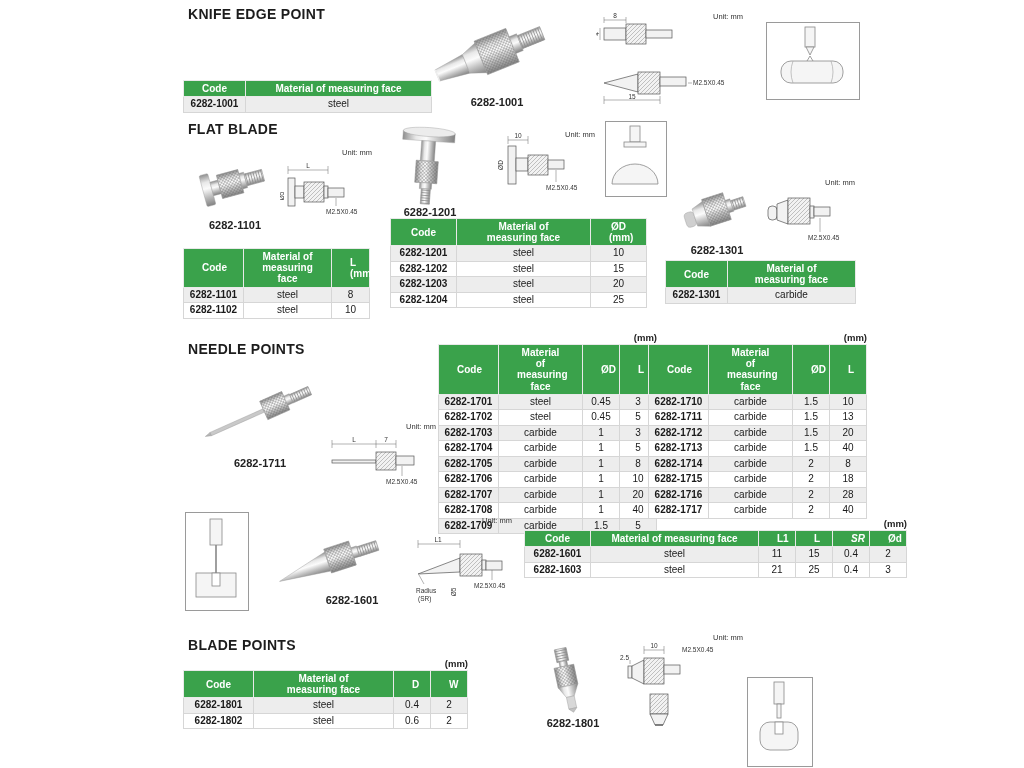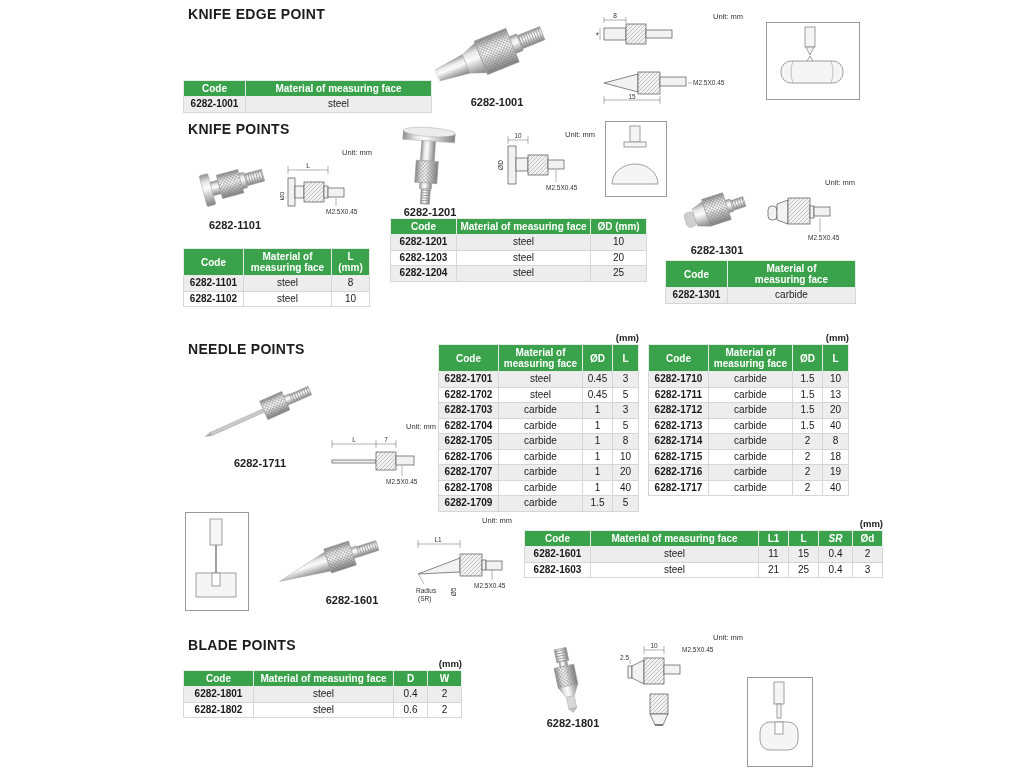--- a/index.html
+++ b/index.html
@@ -10,21 +10,21 @@
   .abs { position:absolute; }
   .sec-title { font-size:14px; font-weight:bold; color:#1c1c1c; letter-spacing:.3px; }
   .prod-label { font-size:11px; font-weight:bold; color:#222; text-align:center; }
 
   
   .unit-note { text-align:right; font-size:9.5px; font-weight:bold; color:#222; margin-bottom:1px; }
   table.ptable { border-collapse:collapse; table-layout:fixed; font-size:10px; }
   table.ptable th, table.ptable td { box-sizing:border-box; border:1px solid #d6d6d6; }
   table.ptable th {
     background:var(--green, #3aa24b); color:#fff; font-weight:bold; font-size:10px;
-    padding:2px 2px; text-align:center; white-space:pre-line; line-height:1.12;
+    padding:2px 18px; text-align:center; white-space:pre-line; line-height:1.12;
     border:1px solid #e9e9e9;
   }
   table.ptable td { text-align:center; padding:1px 2px; background:#ffffff; line-height:1.25; }
   table.ptable tbody tr:nth-child(odd) td { background:#ededed; }
   table.ptable td:first-child { font-weight:bold; }
 
   
   .sh   { fill:#f2f2f2; stroke:#555; stroke-width:0.7; }
   .shh  { fill:url(#dhatch); stroke:#555; stroke-width:0.7; }
   .dim  { stroke:#666; stroke-width:0.5; }
@@ -136,21 +136,21 @@
         </thead>
         <tbody>
           <tr>
             <td>6282-1001</td>
             <td>steel</td>
           </tr>
         </tbody>
       </table>
     </div>
 
-  <div class="abs sec-title" style="left:188px;top:121px">KNIFE POINTS</div>
+  <div class="abs sec-title" style="left:188px;top:121px">FLAT BLADE</div>
 
   <div class="abs" style="left:194px;top:148px">
     <svg width="80" height="70" viewBox="0 0 80 70">
       <g transform="rotate(-15 40 35)" stroke="#9a9a9a" stroke-width="0.4">
         <rect x="8" y="19" width="9" height="32" rx="1.5" fill="url(#metalH)"></rect>
         <rect x="17" y="28" width="8" height="14" fill="url(#metalH)"></rect>
         <rect x="25" y="23" width="22" height="24" fill="url(#metalH)"></rect>
         <rect x="25" y="23" width="22" height="24" fill="url(#knurlp)"></rect>
         <rect x="47" y="27" width="5" height="16" fill="url(#metalH)"></rect>
         <rect x="52" y="29" width="18" height="12" fill="url(#metalH)"></rect>
@@ -254,20 +254,25 @@
             <th style="width: 56px;">ØD (mm)</th>
           </tr>
         </thead>
         <tbody>
           <tr>
             <td>6282-1201</td>
             <td>steel</td>
             <td>10</td>
           </tr>
           <tr>
+            <td>6282-1202</td>
+            <td>steel</td>
+            <td>15</td>
+          </tr>
+          <tr>
             <td>6282-1203</td>
             <td>steel</td>
             <td>20</td>
           </tr>
           <tr>
             <td>6282-1204</td>
             <td>steel</td>
             <td>25</td>
           </tr>
         </tbody>
@@ -471,21 +476,21 @@
           <tr>
             <td>6282-1715</td>
             <td>carbide</td>
             <td>2</td>
             <td>18</td>
           </tr>
           <tr>
             <td>6282-1716</td>
             <td>carbide</td>
             <td>2</td>
-            <td>19</td>
+            <td>28</td>
           </tr>
           <tr>
             <td>6282-1717</td>
             <td>carbide</td>
             <td>2</td>
             <td>40</td>
           </tr>
         </tbody>
       </table>
     </div>

